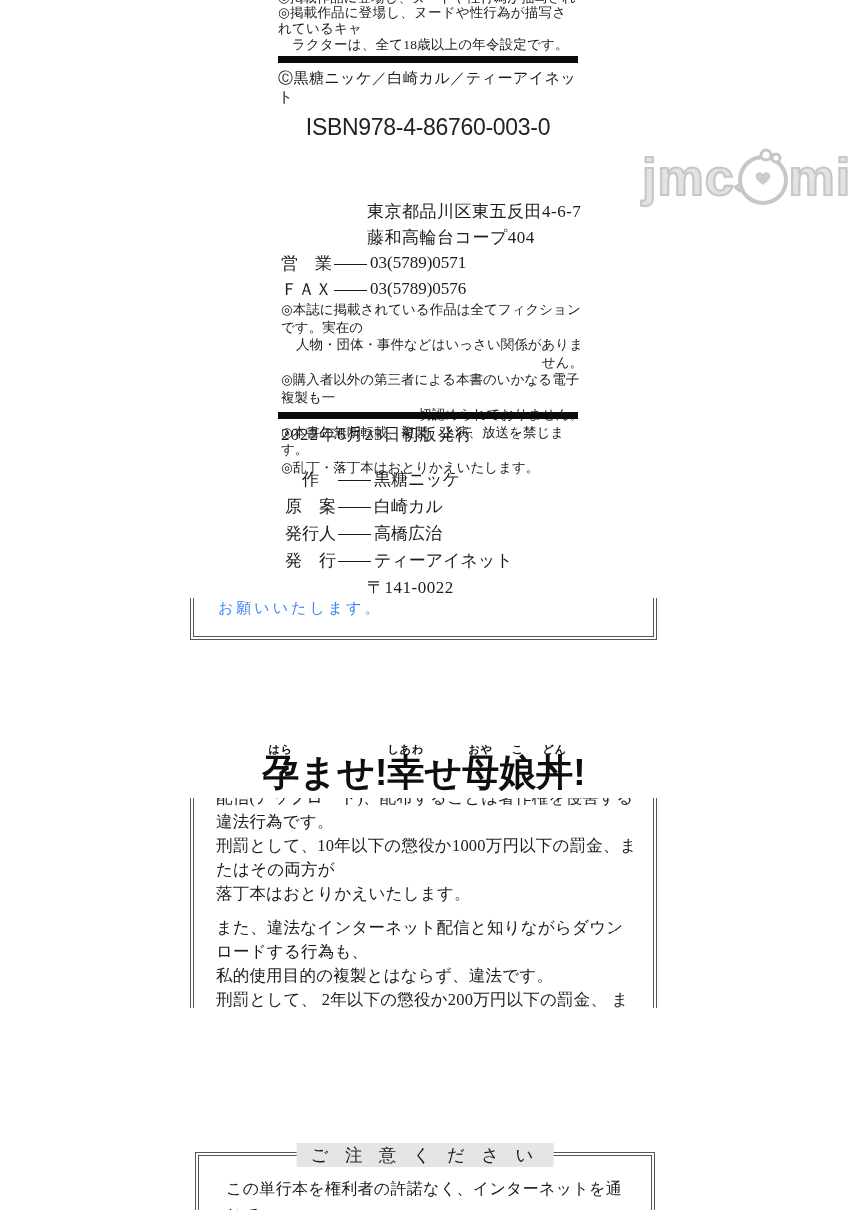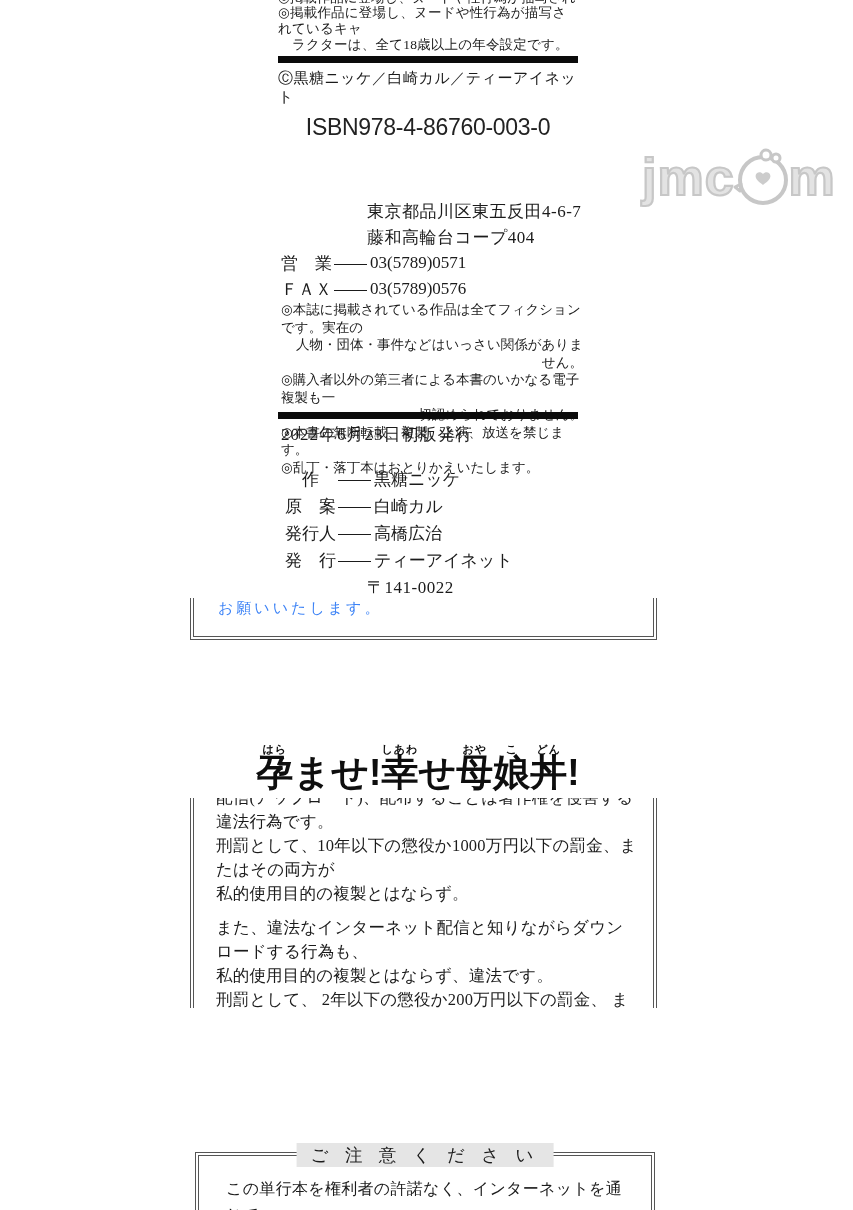--- a/index.html
+++ b/index.html
@@ -1,19 +1,20 @@
 <!DOCTYPE html>
 <html lang="ja"><head>
 <meta charset="utf-8">
 <style>
   html,body { margin:0; padding:0; background:#ffffff; }
   .page {
     position:relative; width:836px; height:1210px; overflow:hidden;
     background:#ffffff; color:#1b1b1b;
     font-family:"Liberation Serif","DejaVu Serif",serif;
+    padding-left:12px;
   }
 
   
   .top-block { position:absolute; left:278px; top:0; width:300px; }
   .clip-top { height:5px; overflow:hidden; }
   .clip-top span { display:block; margin-top:-10px; font-size:13.5px; line-height:16px; }
   .disc { font-size:13.5px; line-height:16px; letter-spacing:0.2px; }
   .disc.indent { padding-left:14px; }
   .bar { height:7px; background:#0b0b0b; margin-top:3px; }
   .cline { margin-top:6px; font-size:15px; letter-spacing:0.5px; }
@@ -173,21 +174,21 @@
 
   <div class="title-block">
     <ruby><span>孕</span><rt>はら</rt></ruby><span>ませ!</span><ruby><span>幸</span><rt>しあわ</rt></ruby><span>せ</span><ruby><span>母</span><rt>おや</rt></ruby><ruby><span>娘</span><rt>こ</rt></ruby><ruby><span>丼</span><rt>どん</rt></ruby><span>!</span>
   </div>
 
   <div class="legal-box">
     <div class="legal-inner">
       <div class="legal-p1">
         <div>配信(アップロード)、配布することは著作権を侵害する違法行為です。</div>
         <div>刑罰として、10年以下の懲役か1000万円以下の罰金、またはその両方が</div>
-        <div>私的使用目的の複製とはならず。</div>
+        <div>落丁本はおとりかえいたします。</div>
       </div>
       <div class="legal-p2">
         <div>また、違法なインターネット配信と知りながらダウンロードする行為も、</div>
         <div>私的使用目的の複製とはならず、違法です。</div>
         <div>刑罰として、 2年以下の懲役か200万円以下の罰金、 またはその両方が</div>
 
       </div>
 
     </div>
   </div>

